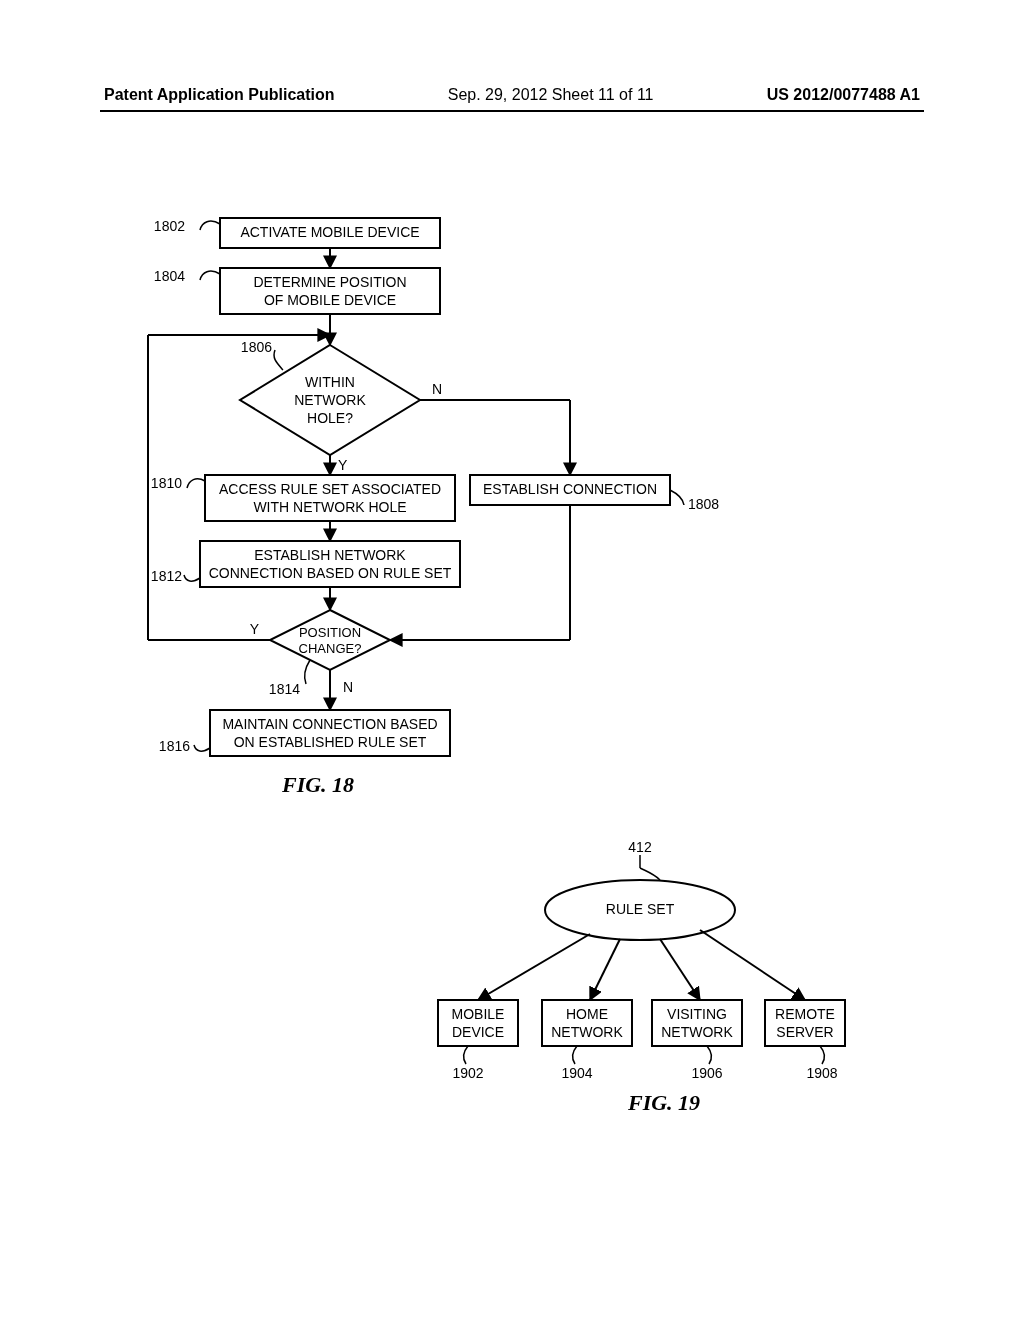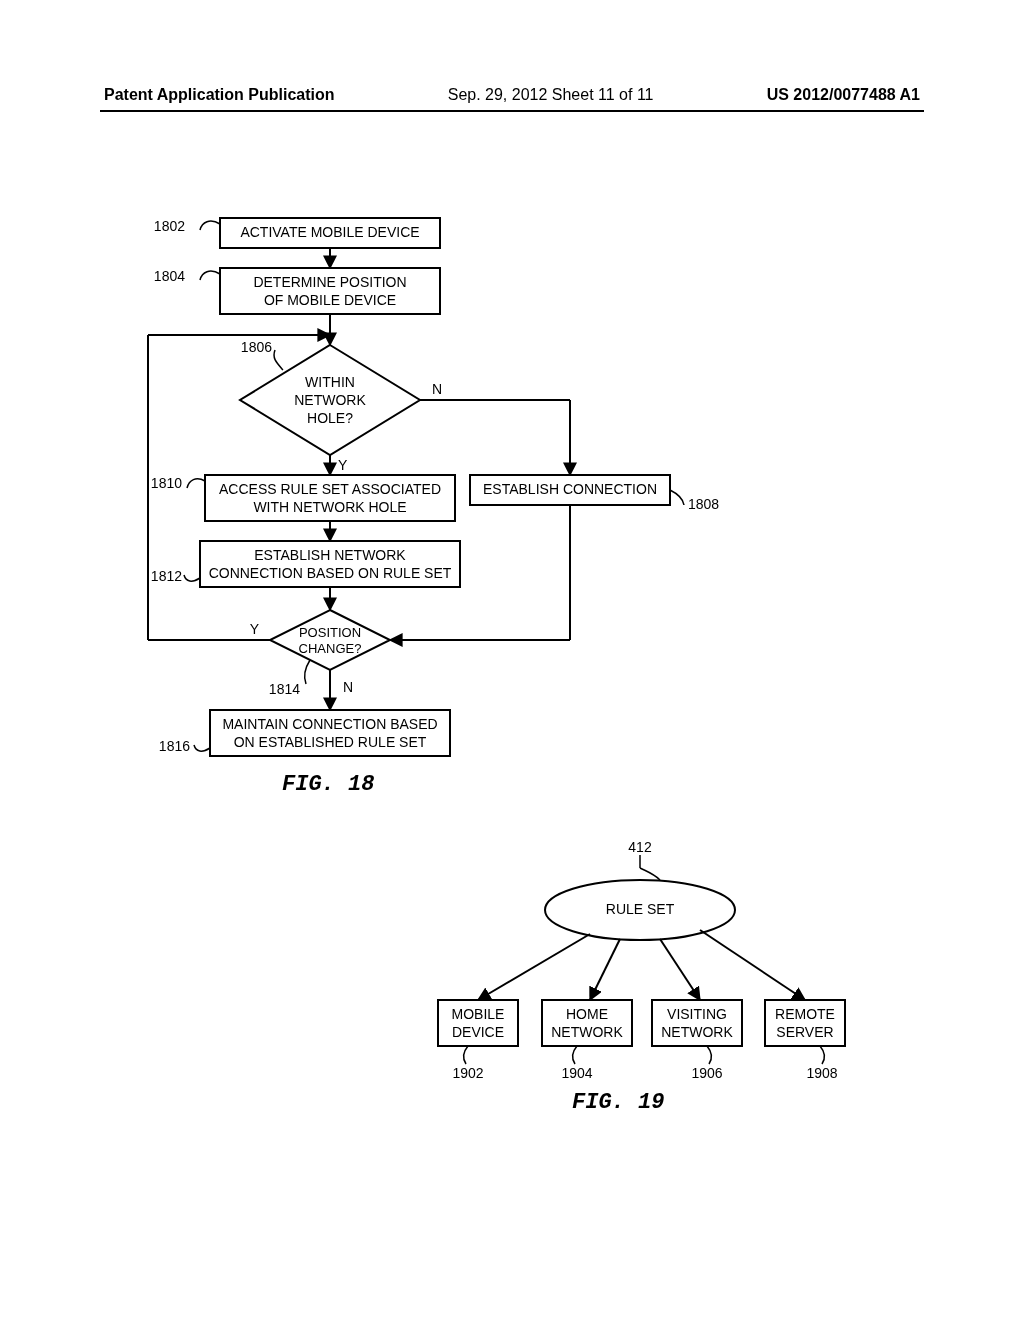--- a/index.html
+++ b/index.html
@@ -33,21 +33,21 @@
     position: absolute;
     top: 110px;
     left: 100px;
     width: 824px;
     height: 2px;
     background: #000;
   }
   .fig-caption {
     position: absolute;
     font-style: italic;
-    font-family: Liberation Mono, monospace;
+    font-family: Liberation Serif, serif;
     font-weight: bold;
     font-size: 22px;
   }
   svg { position: absolute; top: 0; left: 0; }
   svg text {
     font-family: Arial, Helvetica, sans-serif;
     font-size: 14px;
     fill: #000;
     dominant-baseline: middle;
   }
@@ -222,15 +222,15 @@
 
     <g>
       <rect x="765" y="1000" width="80" height="46" fill="#fff" stroke="#000" stroke-width="2"></rect>
       <text x="805" y="1015" text-anchor="middle" class="label">REMOTE</text>
       <text x="805" y="1033" text-anchor="middle" class="label">SERVER</text>
       <path d="M 820 1046 C 825 1052, 826 1058, 822 1064" stroke="#000" fill="none" stroke-width="1.5"></path>
       <text x="822" y="1074" text-anchor="middle" class="label">1908</text>
     </g>
   </svg>
 
-  <div class="fig-caption" style="left:572px; top:1090px;">FIG. 19</div>
+  <div class="fig-caption" style="left:628px; top:1090px;">FIG. 19</div>
 
 </div>
 
 </body></html>

